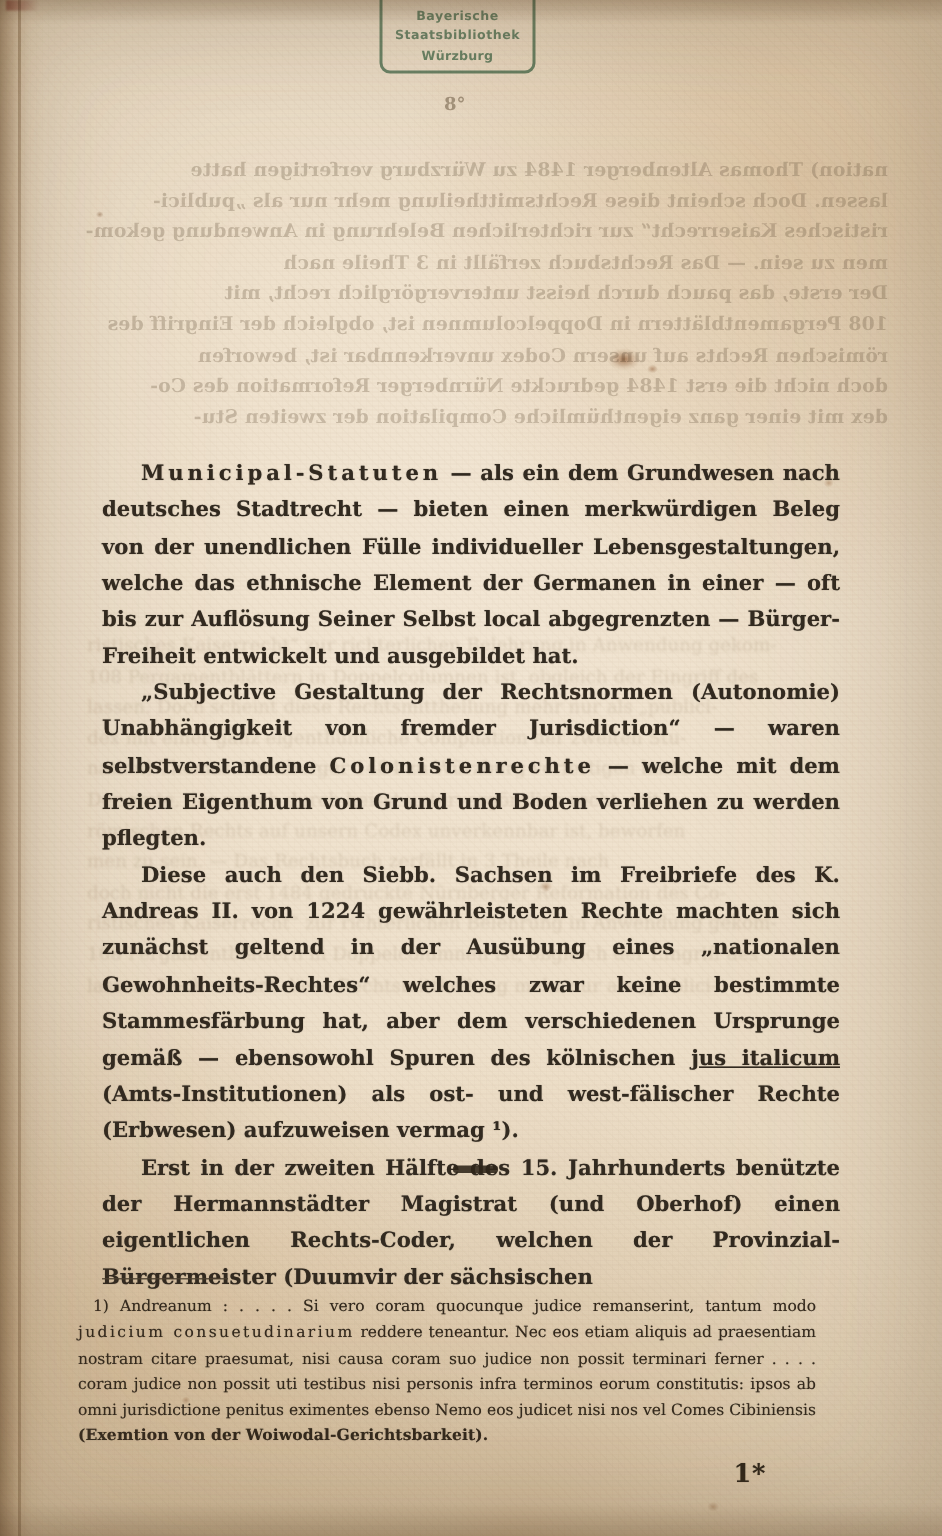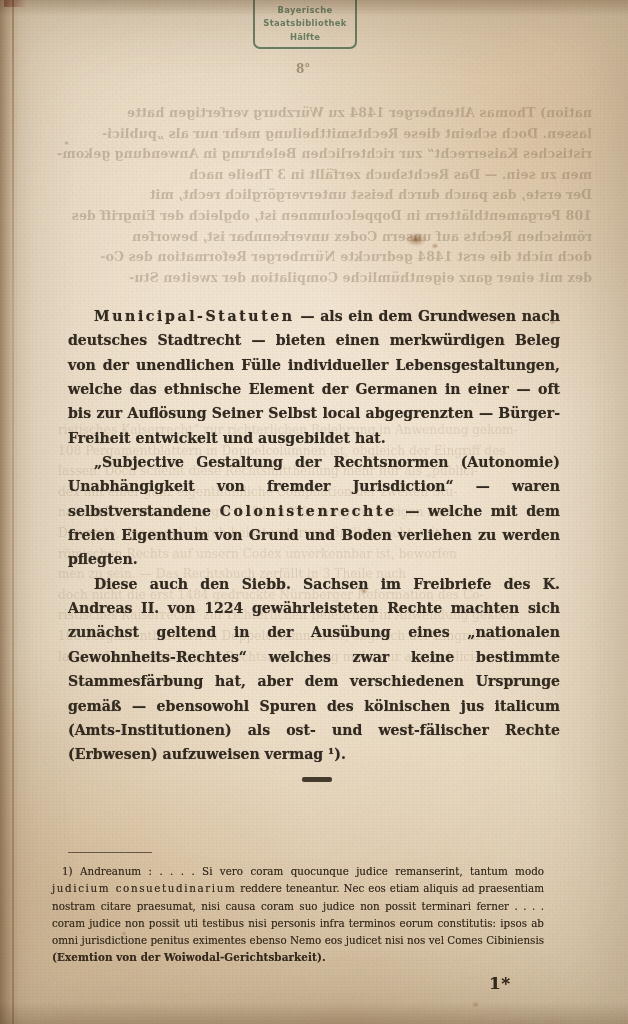--- a/index.html
+++ b/index.html
@@ -83,21 +83,21 @@
   .textblock{position:absolute;left:68px;top:304px;width:492px;
     color:#322a20;
     font-family:"DejaVu Serif",serif;
     font-weight:700;
     font-size:14.1px;line-height:24.35px;
     text-align:justify;
     text-shadow:0 0 .7px rgba(50,42,32,.55);
     -webkit-font-smoothing:none;}
   .textblock p{margin:0;text-indent:26px;}
   .sp{letter-spacing:2.6px;margin-top:11px;}
-  .rom{font-family:"DejaVu Serif",serif;font-weight:600;letter-spacing:0;}
+  .rom{font-family:"DejaVu Serif",serif;font-weight:600;letter-spacing:0;text-decoration:underline;}
 
   
   .inkblot{position:absolute;left:302px;top:777px;width:30px;height:5px;
     background:#2e2519;border-radius:2px;opacity:.88;filter:blur(.3px);}
 
   
   .fn-rule{position:absolute;left:68px;top:852px;width:84px;height:0;
     border-top:1.4px solid #4a3f30;opacity:.82;}
   .footnote{position:absolute;left:52px;top:863px;width:492px;
     color:#33291d;
@@ -161,28 +161,29 @@
   <div class="fox" style="left:430px;top:242px;width:10px;height:8px;background:radial-gradient(closest-side, rgba(141,86,44,.45), rgba(141,86,44,0) 72%);"></div>
   <div class="fox" style="left:358px;top:586px;width:12px;height:10px;background:radial-gradient(closest-side, rgba(146,92,48,.40), rgba(146,92,48,0) 72%);"></div>
   <div class="fox" style="left:548px;top:318px;width:9px;height:8px;background:radial-gradient(closest-side, rgba(150,96,50,.36), rgba(150,96,50,0) 72%);"></div>
   <div class="fox" style="left:120px;top:930px;width:8px;height:7px;background:radial-gradient(closest-side, rgba(140,88,46,.32), rgba(140,88,46,0) 72%);"></div>
   <div class="fox" style="left:470px;top:1000px;width:11px;height:9px;background:radial-gradient(closest-side, rgba(140,88,46,.30), rgba(140,88,46,0) 72%);"></div>
   <div class="fox" style="left:63px;top:140px;width:7px;height:6px;background:radial-gradient(closest-side, rgba(120,80,44,.40), rgba(120,80,44,0) 72%);"></div>
 
   <div class="stamp">
     <div class="s1">Bayerische</div>
     <div class="s2">Staatsbibliothek</div>
-    <div class="s3">Hälfte</div>
+    <div class="s3">Würzburg</div>
   </div>
   <div class="octavo">8°</div>
 
   <div class="textblock">
     <p><span class="sp">Municipal-Statuten</span><span> — als ein dem Grundwesen nach deutsches Stadtrecht — bieten einen merkwürdigen Beleg von der unendlichen Fülle individueller Lebensgestaltungen, welche das ethnische Element der Germanen in einer — oft bis zur Auflösung Seiner Selbst local abgegrenzten — Bürger-Freiheit entwickelt und ausgebildet hat.</span></p>
     <p><span>„Subjective Gestaltung der Rechtsnormen (Autonomie) Unabhängigkeit von fremder Jurisdiction“ — waren selbstverstandene </span><span class="sp">Colonistenrechte</span><span> — welche mit dem freien Eigenthum von Grund und Boden verliehen zu werden pflegten.</span></p>
     <p><span>Diese auch den Siebb. Sachsen im Freibriefe des K. Andreas II. von 1224 gewährleisteten Rechte machten sich zunächst geltend in der Ausübung eines „nationalen Gewohnheits-Rechtes“ welches zwar keine bestimmte Stammesfärbung hat, aber dem verschiedenen Ursprunge gemäß — ebensowohl Spuren des kölnischen </span><span class="rom">jus italicum</span><span> (Amts-Institutionen) als ost- und west-fälischer Rechte (Erbwesen) aufzuweisen vermag ¹).</span></p>
+    <p><span>Erst in der zweiten Hälfte des 15. Jahrhunderts benützte der Hermannstädter Magistrat (und Oberhof) einen eigentlichen Rechts-Coder, welchen der Provinzial-Bürgermeister (Duumvir der sächsischen</span></p>
   </div>
 
   <div class="inkblot"></div>
 
   <div class="fn-rule"></div>
   <div class="footnote">
     <p><span>1) Andreanum : . . . . Si vero coram quocunque judice remanserint, tantum modo </span><span class="fn-sp">judicium consuetudinarium</span><span> reddere teneantur.  Nec eos etiam aliquis ad praesentiam nostram citare praesumat, nisi causa coram suo judice non possit terminari ferner . . . . coram judice non possit uti testibus nisi personis infra terminos eorum constitutis: ipsos ab omni jurisdictione penitus eximentes ebenso Nemo eos judicet nisi nos vel Comes Cibiniensis </span><span class="fn-frak">(Exemtion von der Woiwodal-Gerichtsbarkeit).</span></p>
   </div>
 
   <div class="sig">1*</div>

